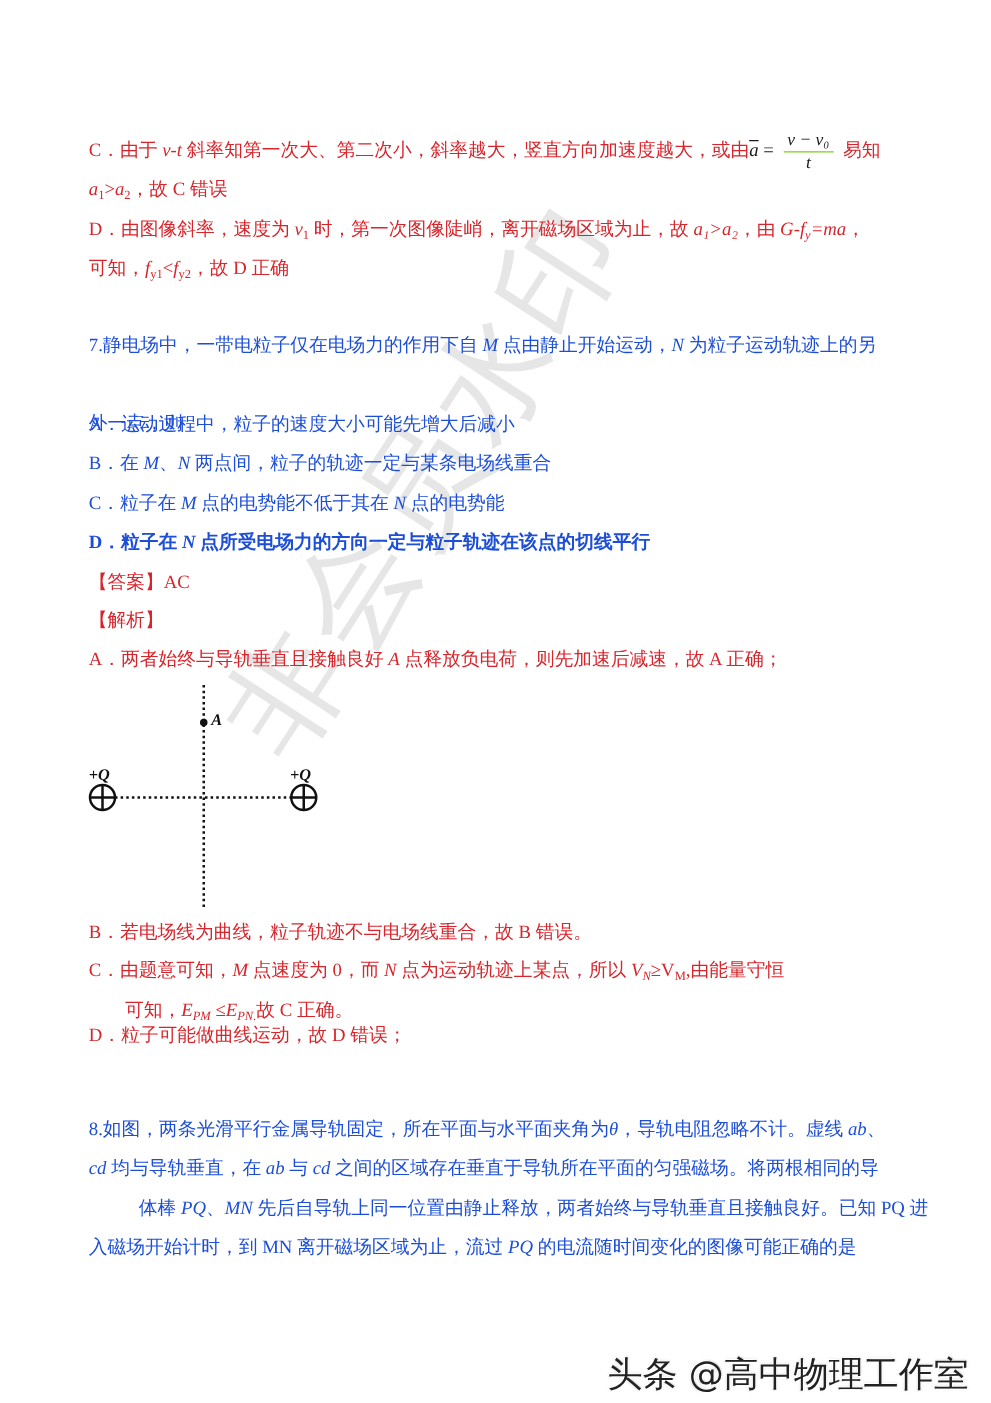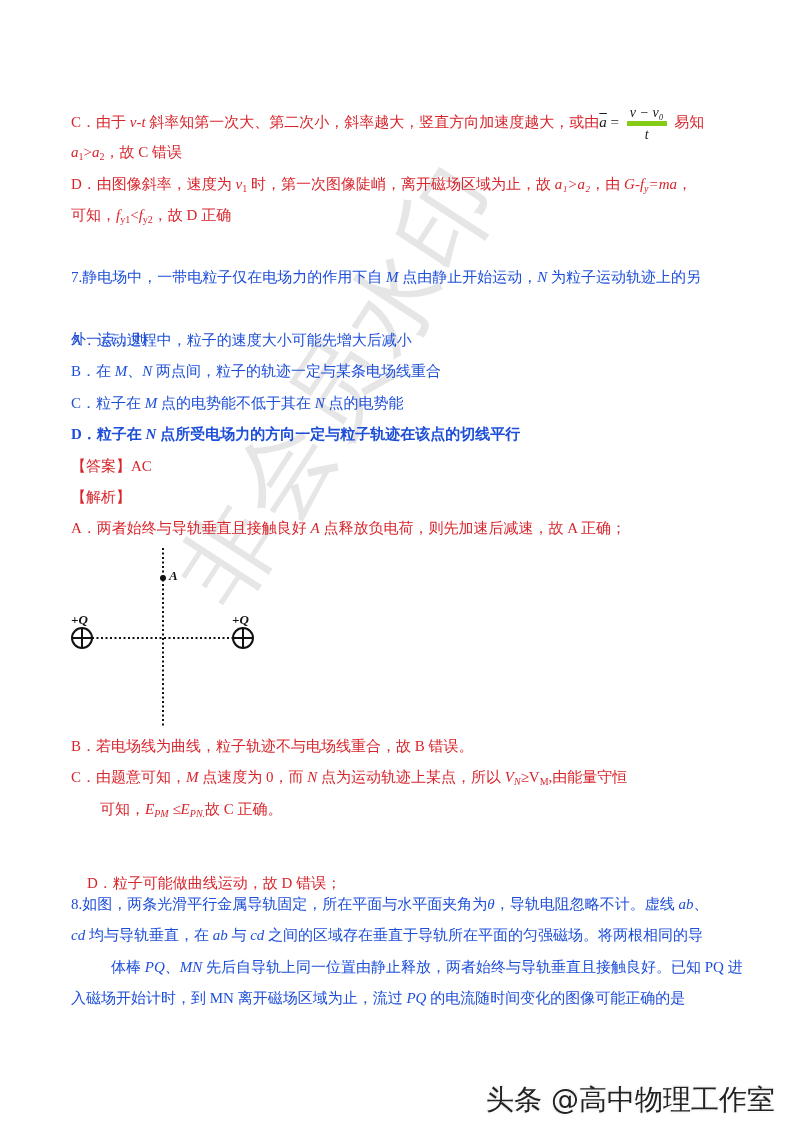--- a/index.html
+++ b/index.html
@@ -12,21 +12,21 @@
     color:#1d4ed8;
   }
   .red { color:#d8252c; }
   .it { font-style:italic; }
   sub { font-size:10px; vertical-align:-3px; line-height:0; }
   .indent { left:100px; }
   .frac {
     display:inline-block; vertical-align:middle; text-align:center; font-style:italic;
     color:#1a1a1a; margin:0 4px; font-size:14px;
   }
-  .frac .num { display:block; border-bottom:5px solid #84cc16; padding:0 3px; line-height:17px; }
+  .frac .num { display:block; border-bottom:1px solid #84cc16; padding:0 3px; line-height:17px; }
   .frac .den { display:block; line-height:17px; }
   .abar { font-style:italic; color:#1a1a1a; text-decoration:overline; }
   .eq { color:#1a1a1a; }
   .watermark {
     position:absolute; left:150px; top:560px; font-size:96px; color:#e6e6e6;
     font-family:"DejaVu Sans", sans-serif; transform:rotate(-57deg); transform-origin:left top;
     white-space:nowrap; letter-spacing:4px; z-index:0; pointer-events:none;
   }
   .content { position:absolute; left:0; top:0; width:100%; height:100%; z-index:1; }
   .diagram { position:absolute; left:66px; top:546px; width:200px; height:182px; }
@@ -99,21 +99,21 @@
     <span style="position:absolute; left:166px; top:66px; font-size:13px; font-style:italic; font-weight:bold; color:#111;">+Q</span>
   </div>
 
   <div class="line red" style="top:736px;">B．若电场线为曲线，粒子轨迹不与电场线重合，故 B 错误。</div>
   <div class="line red" style="top:767px;">
     <span>C．由题意可知，</span><span class="it">M</span><span> 点速度为 0，而 </span><span class="it">N</span><span> 点为运动轨迹上某点，所以 </span><span class="it">V</span><sub class="it">N</sub><span>≥V</span><sub>M</sub><span>,由能量守恒</span>
   </div>
   <div class="line red indent" style="top:799px;text-align:center;">
     <span>可知，</span><span class="it">E</span><sub class="it">PM</sub><span> ≤</span><span class="it">E</span><sub class="it">PN.</sub><span>故 C 正确。</span>
   </div>
-  <div class="line red" style="top:873px;margin-left:16px;">D．粒子可能做曲线运动，故 D 错误；</div>
+  <div class="line red" style="top:819px;">D．粒子可能做曲线运动，故 D 错误；</div>
 
   <div class="line" style="top:894px;">
     <span>8.如图，两条光滑平行金属导轨固定，所在平面与水平面夹角为</span><span class="it">θ</span><span>，导轨电阻忽略不计。虚线 </span><span class="it">ab</span><span>、</span>
   </div>
   <div class="line" style="top:925px;">
     <span class="it">cd</span><span> 均与导轨垂直，在 </span><span class="it">ab</span><span> 与 </span><span class="it">cd</span><span> 之间的区域存在垂直于导轨所在平面的匀强磁场。将两根相同的导</span>
   </div>
   <div class="line" style="top:957px;margin-left:40px;">
     <span>体棒 </span><span class="it">PQ</span><span>、</span><span class="it">MN</span><span> 先后自导轨上同一位置由静止释放，两者始终与导轨垂直且接触良好。已知 PQ 进</span>
   </div>

